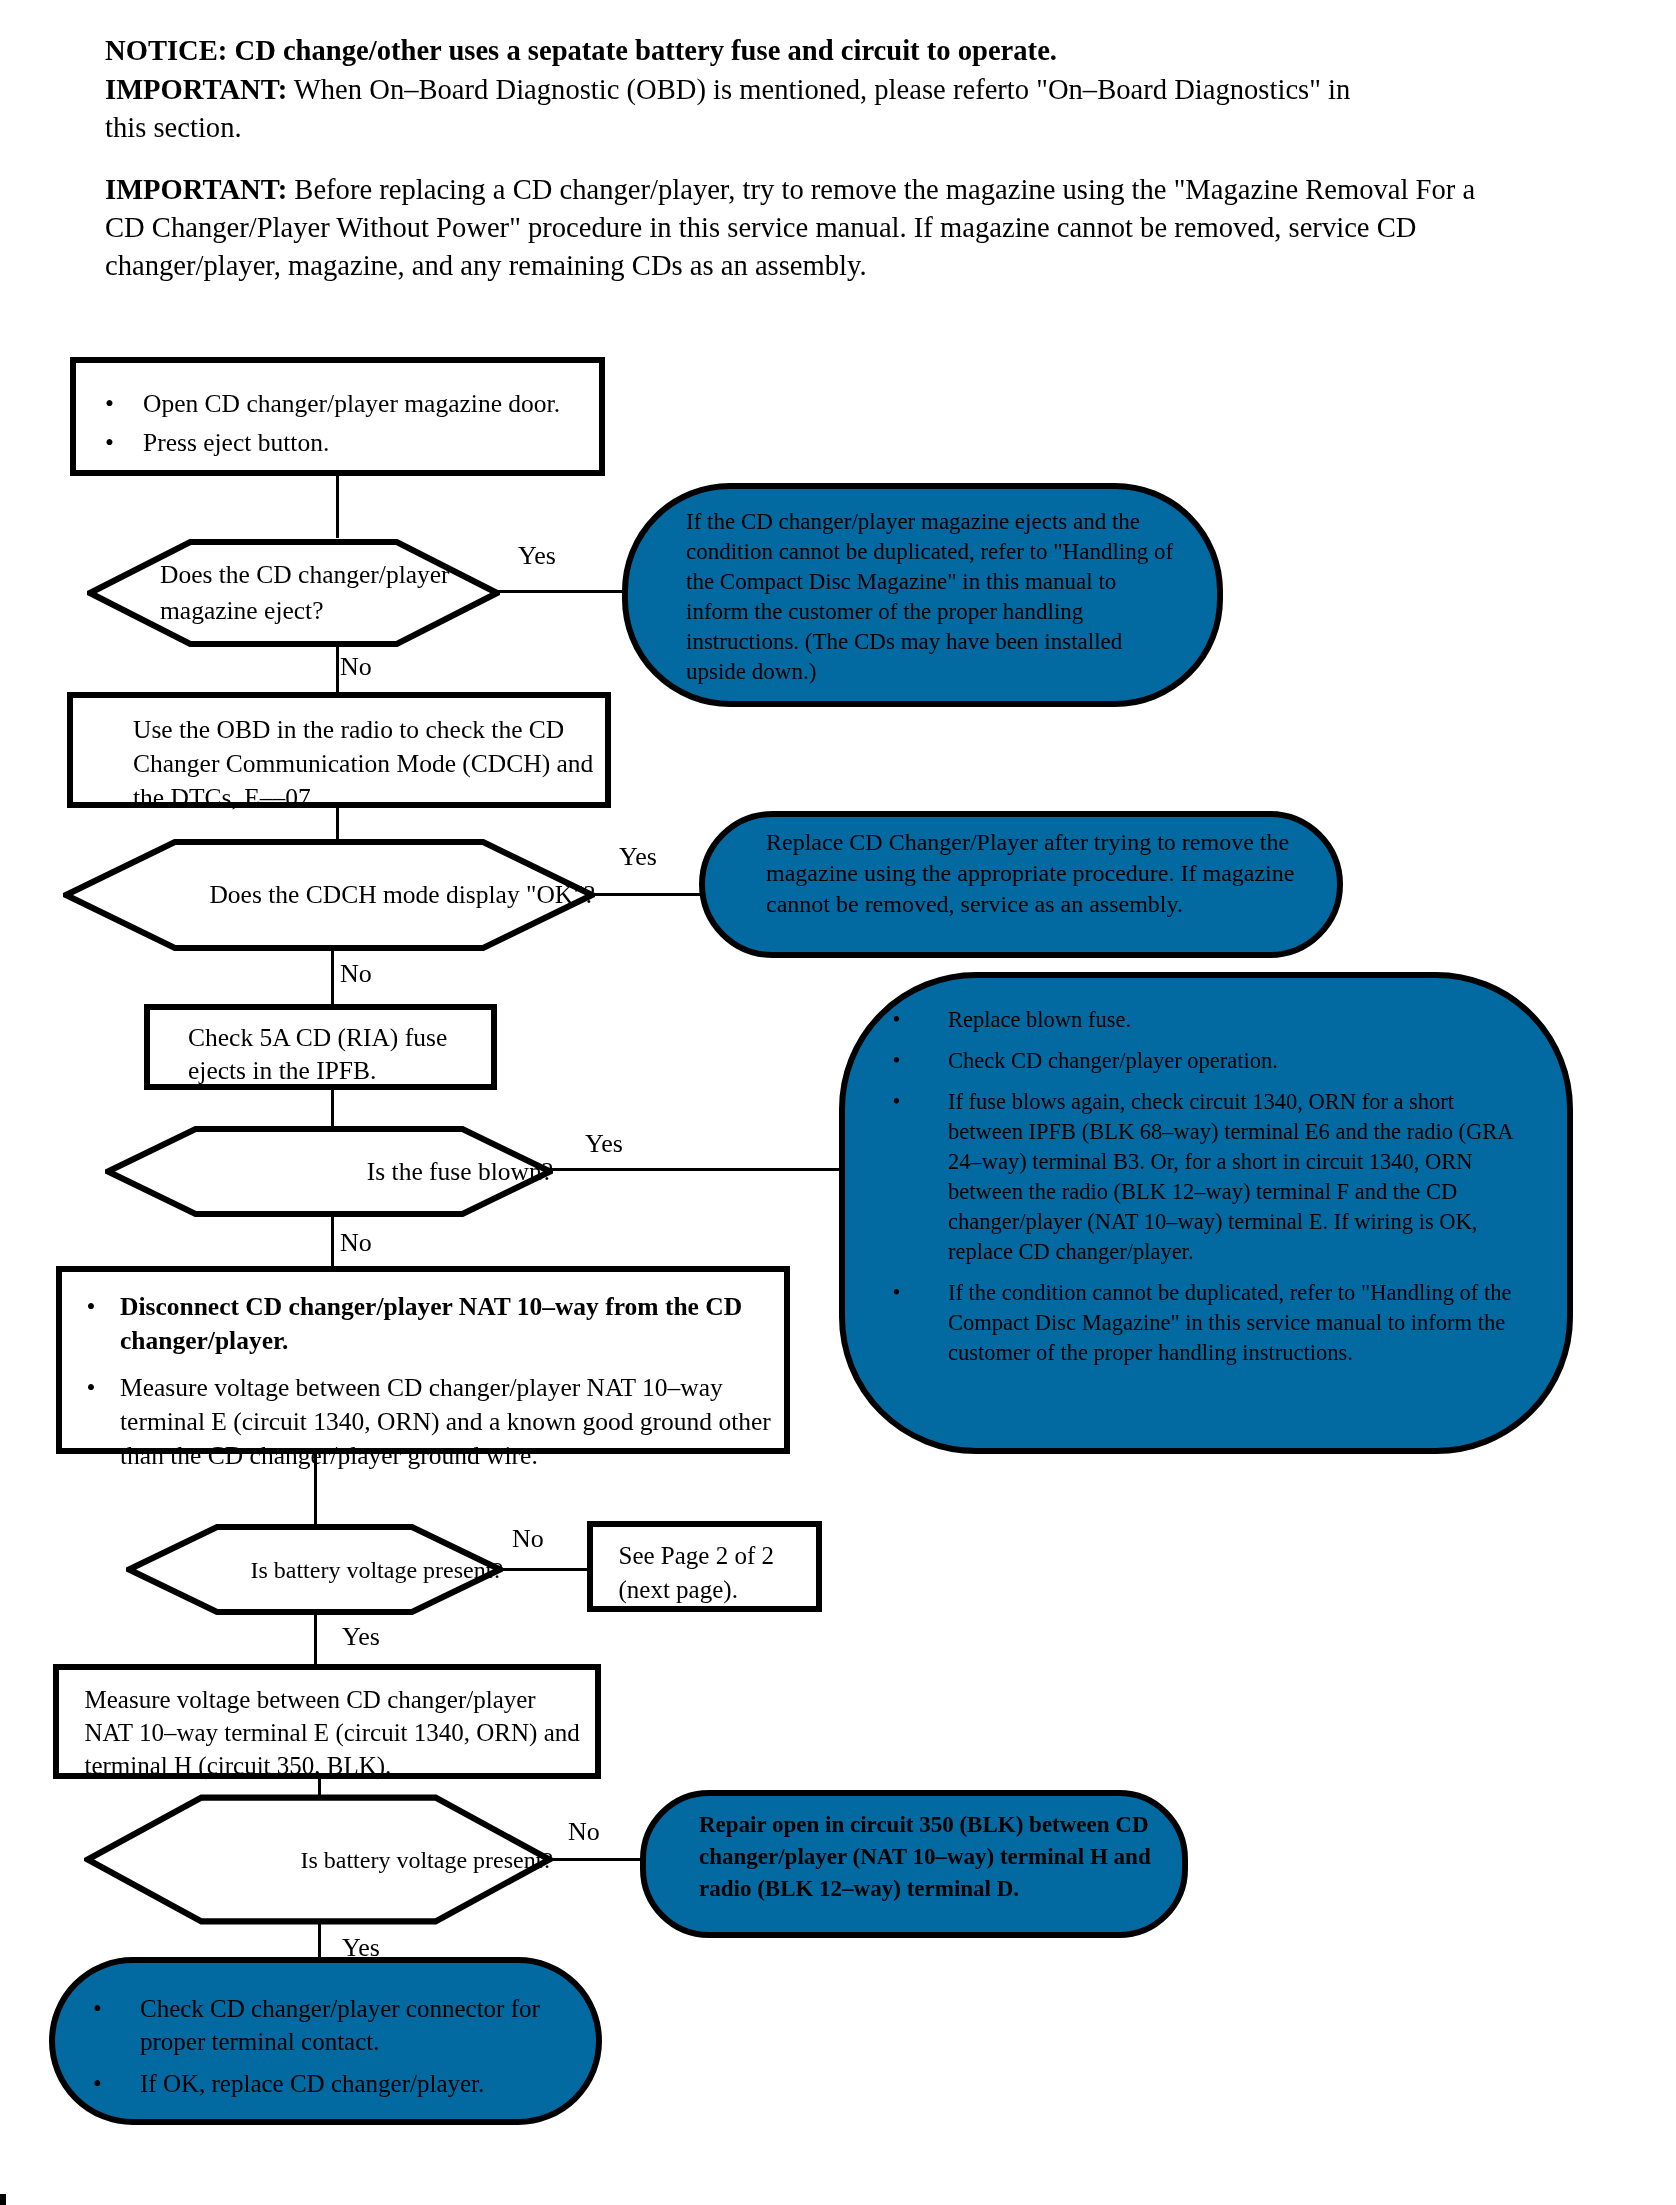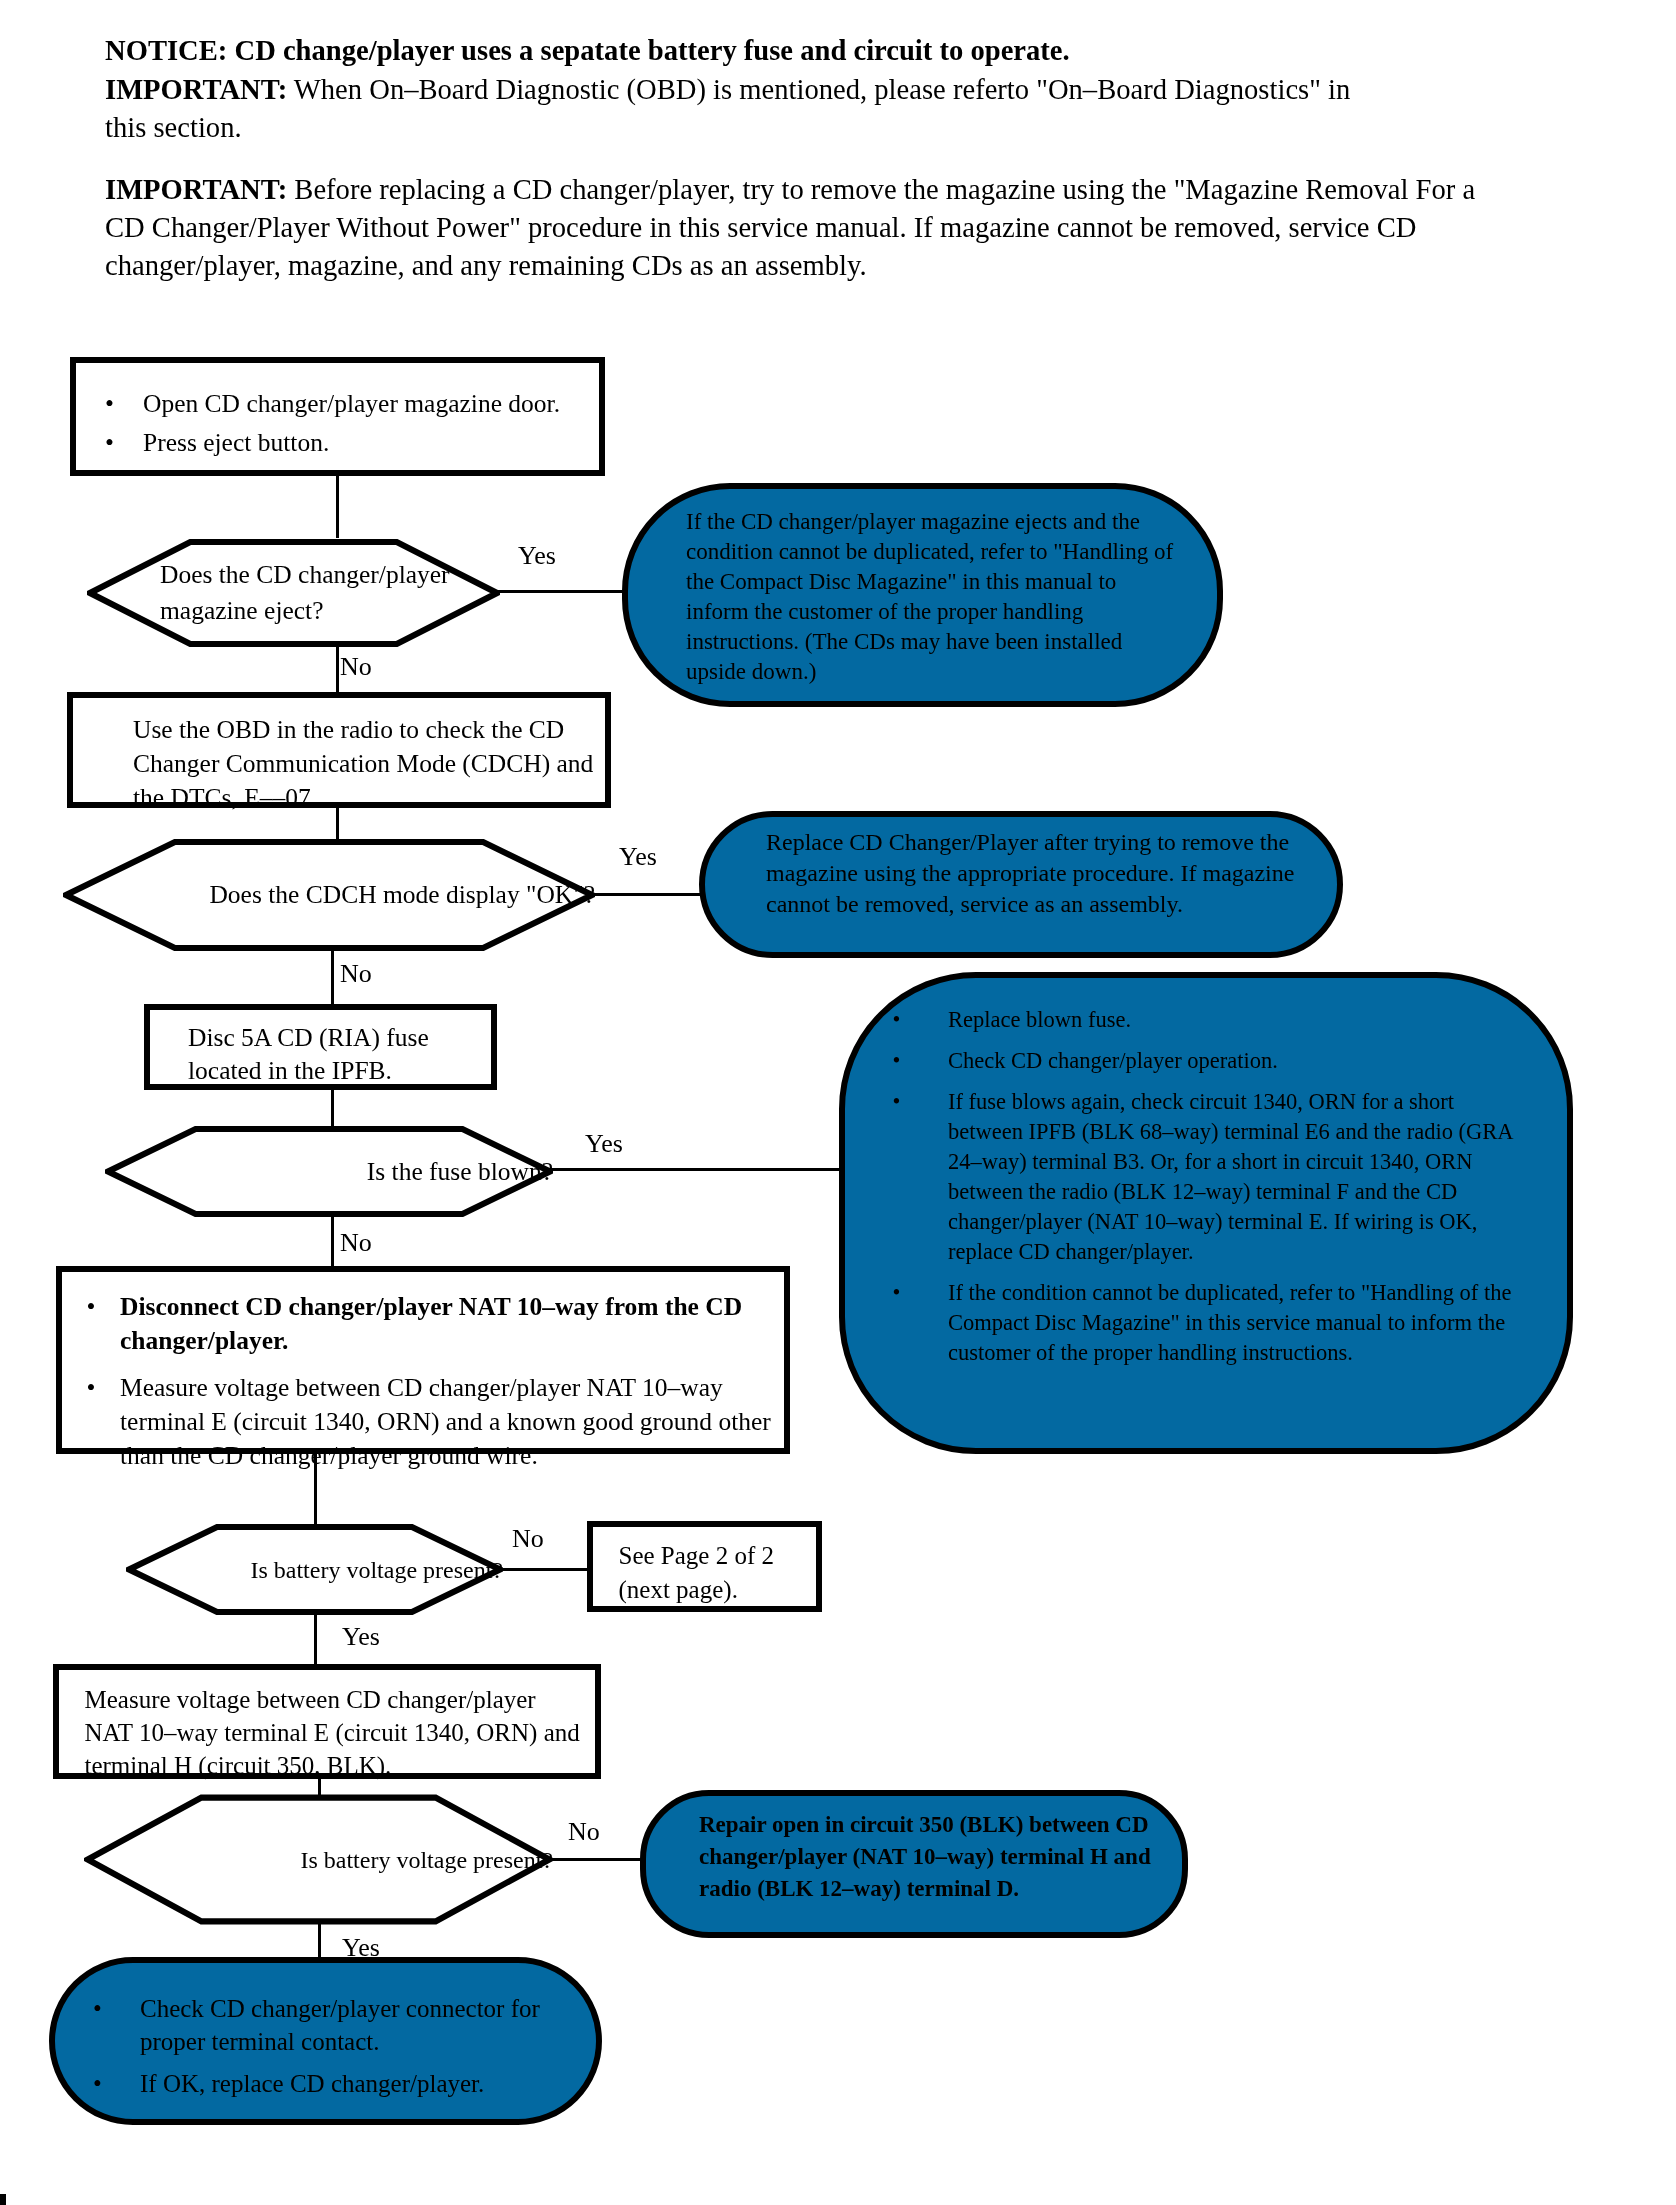--- a/index.html
+++ b/index.html
@@ -36,21 +36,21 @@
   .brow{display:flex;}
   .brow .dot{flex:0 0 auto;text-align:center;}
   .brow .bt{flex:0 0 auto;}
 </style>
 </head>
 <body>
 
 <div class="page">
 
   <div class="hdr" style="top:32px;width:1368px;">
-    <b>NOTICE: CD change/player uses a sepatate battery fuse and circuit to operate.</b>
+    <b>NOTICE: CD change/other uses a sepatate battery fuse and circuit to operate.</b>
   </div>
   <div class="hdr" style="top:71px;width:1289px;">
     <b>IMPORTANT:</b><span> When On–Board Diagnostic (OBD) is mentioned, please referto "On–Board Diagnostics" in this section.</span>
   </div>
   <div class="hdr" style="top:171px;width:1392px;">
     <b>IMPORTANT:</b><span> Before replacing a CD changer/player, try to remove the magazine using the "Magazine Removal For a CD Changer/Player Without Power" procedure in this service manual. If magazine cannot be removed, service CD changer/player, magazine, and any remaining CDs as an assembly.</span>
   </div>
 
   <div class="fbox" style="left:70px;top:357px;width:535px;height:119px;">
     <div class="bullets" style="top:20.7px;">
@@ -103,21 +103,21 @@
   <div class="hline" style="left:593px;top:893px;width:107px;"></div>
   <div class="lbl" style="left:340px;top:959px;">No</div>
 
   <div class="bubble" style="left:699px;top:811px;width:644px;height:147px;border-radius:74px;">
     <div style="padding:9.7px 33px 0 61px;font-size:24px;line-height:31px;">Replace CD Changer/Player after trying to remove the magazine using the appropriate procedure. If magazine cannot be removed, service as an assembly.</div>
   </div>
 
   <div class="vline" style="left:331px;top:949px;height:56px;"></div>
 
   <div class="fbox" style="left:144px;top:1004px;width:353px;height:86px;">
-    <div class="txt" style="padding:11px 0 0 38px;width:292px;line-height:33px;">Disc 5A CD (RIA) fuse located in the IPFB.</div>
+    <div class="txt" style="padding:11px 0 0 38px;width:292px;line-height:33px;">Check 5A CD (RIA) fuse ejects in the IPFB.</div>
   </div>
 
   <div class="vline" style="left:331px;top:1089px;height:38px;"></div>
 
   <div class="hex" style="left:105px;top:1126px;width:448px;height:91px;">
     <svg viewBox="0 0 737 149" preserveAspectRatio="none">
       <polygon points="149,5 588,5 732,74.5 588,144 149,144 5,74.5" fill="#fff" stroke="#000" stroke-width="10"></polygon>
     </svg>
     <div class="q">
         <span>Is the fuse blown?</span>

